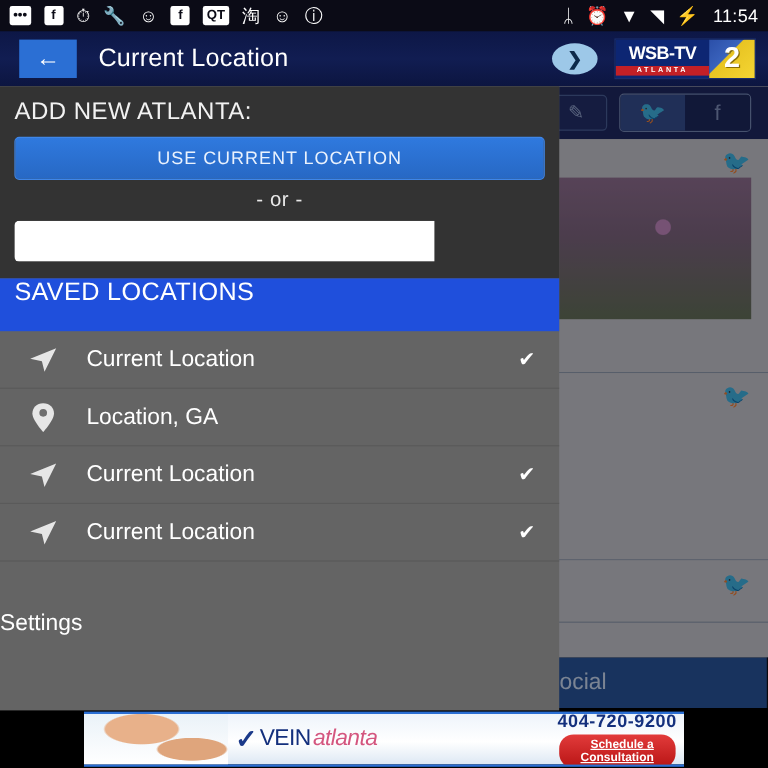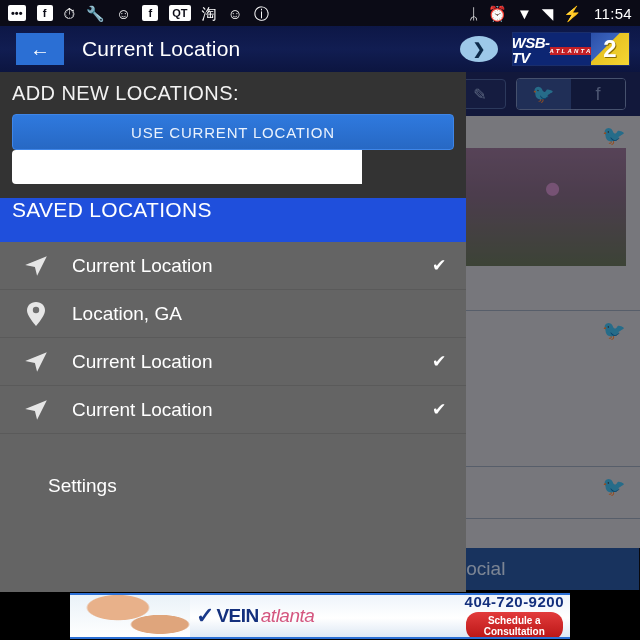--- a/index.html
+++ b/index.html
@@ -78,23 +78,22 @@
   
   #logo {
     width: 118px; height: 34px; margin-right: 10px;
     display: flex; position: relative; flex: none;
     overflow: hidden;
     border: 1px solid #1a2e6b;
   }
   .logo-left {
     width: 78px; height: 100%;
     background: #0d2673;
-    display: flex; flex-direction: row; justify-content: center;
+    display: flex; flex-direction: column; justify-content: center;
     align-items: center;
-    font-style: italic;
   }
   .logo-wsb {
     color: #fff; font-weight: bold; font-size: 15px;
     font-family: "Liberation Sans", sans-serif;
     letter-spacing: -0.5px; line-height: 1;
     margin-top: 1px;
   }
   .logo-atl {
     background: #c32026; color: #fff;
     font-size: 6px; font-weight: bold; letter-spacing: 2.2px;
@@ -266,21 +265,20 @@
   .loc-icon {
     width: 72px; display: flex; align-items: center; justify-content: center;
     color: #e6e6e6;
   }
   .loc-label { flex: 1; color: #ffffff; font-size: 19px; }
   .loc-check { color: #ffffff; font-size: 17px; width: 26px; text-align: center; }
 
   #menusection { padding-top: 28px; }
   .menu-item {
     height: 48px; display: flex; align-items: center;
-    padding-left: 48px;
     color: #ffffff; font-size: 19px;
     cursor: pointer;
   }
 
   
   #adbar {
     position: absolute; left: 0; bottom: 0;
     width: 640px; height: 48px;
     background: #000;
     display: flex; align-items: center;
@@ -299,34 +297,34 @@
     width: 120px; height: 100%;
     background:
       radial-gradient(ellipse at 40% 30%, #e8b18a 0 30px, transparent 32px),
       radial-gradient(ellipse at 75% 70%, #dfa57c 0 28px, transparent 30px),
       linear-gradient(to bottom, #eaf2f8, #ffffff);
   }
   #ad-logo {
     display: flex; align-items: center; gap: 2px; margin-left: 6px;
   }
   .ad-check { color: #1b3a8a; font-size: 22px; font-weight: bold; }
-  .ad-vein { color: #14307d; font-weight: bold; font-size: 19px; letter-spacing: -0.5px; }
+  .ad-vein { color: #14307d; font-weight: normal; font-size: 19px; letter-spacing: -0.5px; }
   .ad-atl { color: #d4567f; font-size: 19px; font-style: italic; letter-spacing: -0.5px; }
   #ad-right {
     margin-left: auto; margin-right: 6px;
     display: flex; flex-direction: column; align-items: center; gap: 2px;
   }
   #ad-phone {
     color: #14307d; font-weight: bold; font-size: 15px; letter-spacing: 0.5px;
   }
   #ad-cta {
     background: linear-gradient(to bottom, #e23b3b, #b81414);
     color: #fff; font-weight: bold; font-size: 10px;
     border-radius: 12px; padding: 3px 18px;
-    text-align: center; line-height: 1.1;
+    text-align: right; line-height: 1.1; text-decoration: underline;
   }
 </style>
 </head>
 <body>
 
 <div id="screen">
 
   <div id="statusbar">
     <div class="sb-left">
       <span class="sb-box">•••</span>
@@ -410,24 +408,25 @@
         <span>Social</span>
       </div>
     </div>
   </div>
 
   <div id="scrim"></div>
 
   <div id="drawer">
 
     <div id="addsection">
-      <div id="addtitle">ADD NEW LOCATIONS:</div>
+      <div id="addtitle">ADD NEW ATLANTA:</div>
       <div id="usecurrent">
         <span>USE CURRENT LOCATION</span>
       </div>
+      <div id="ortext">- or -</div>
       <div id="searchrow">
         <input id="searchinput" type="text" placeholder="" style="">
         <div id="gobtn">
           <span>Go</span>
         </div>
       </div>
     </div>
 
     <div id="savedheader">
       <span id="savedtitle">SAVED LOCATIONS</span>

